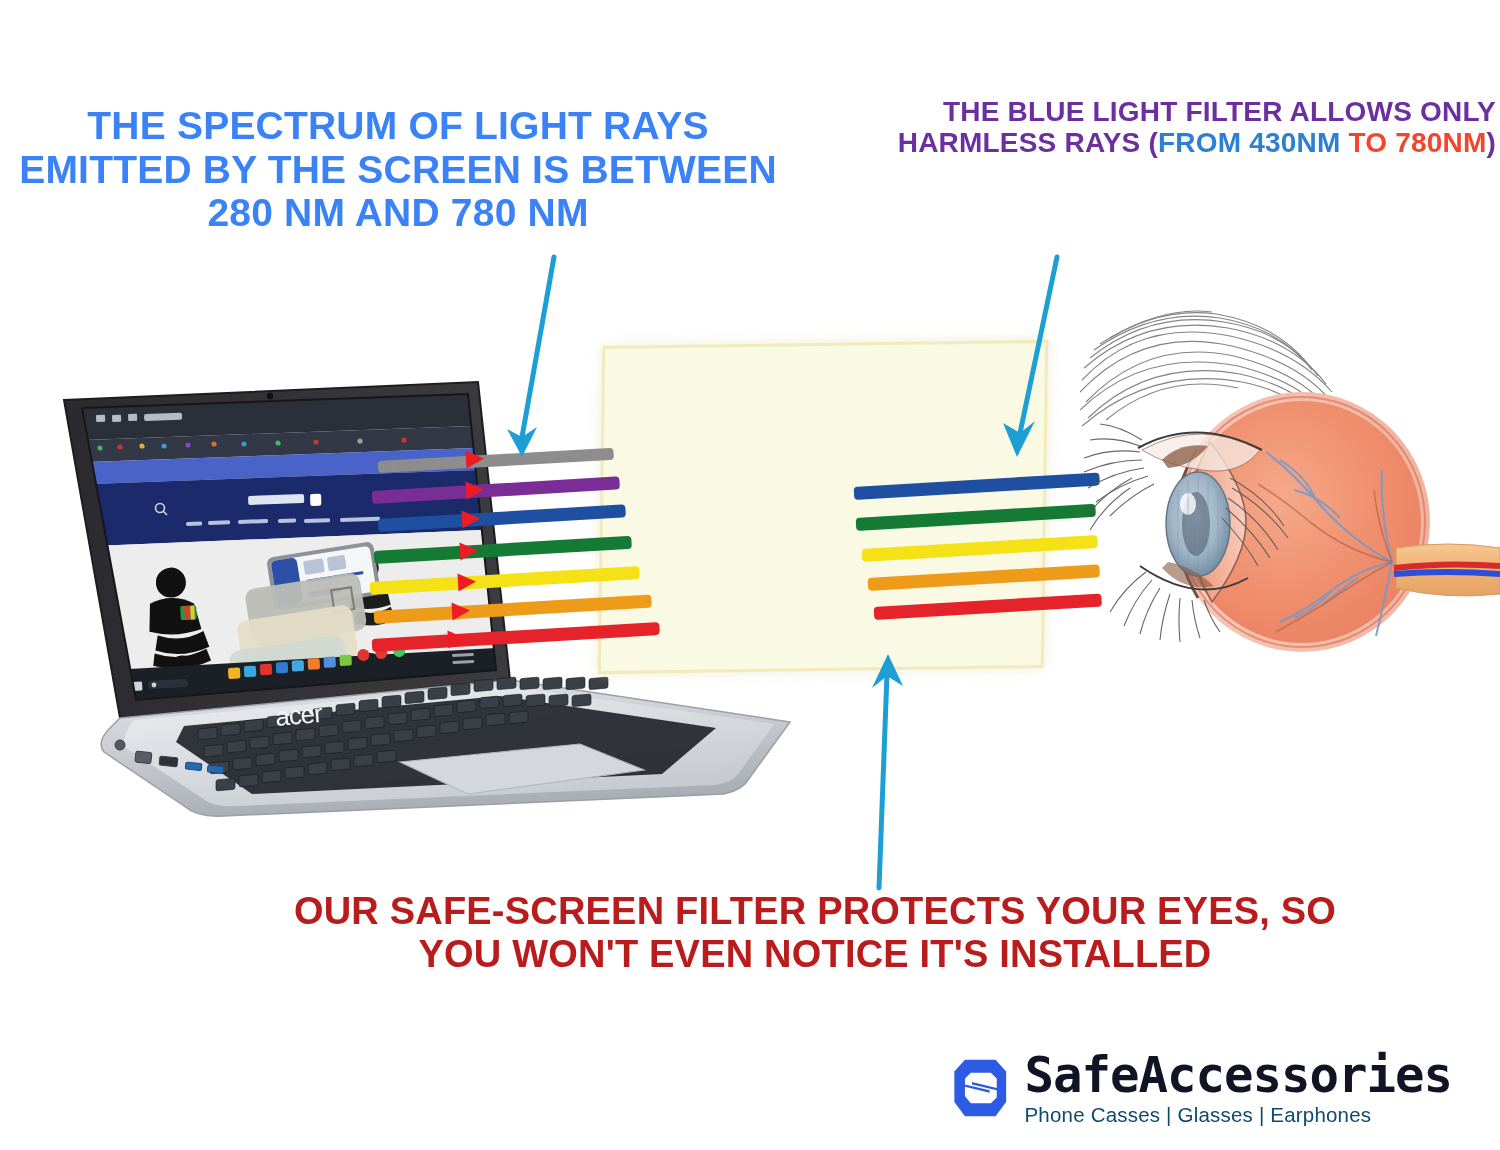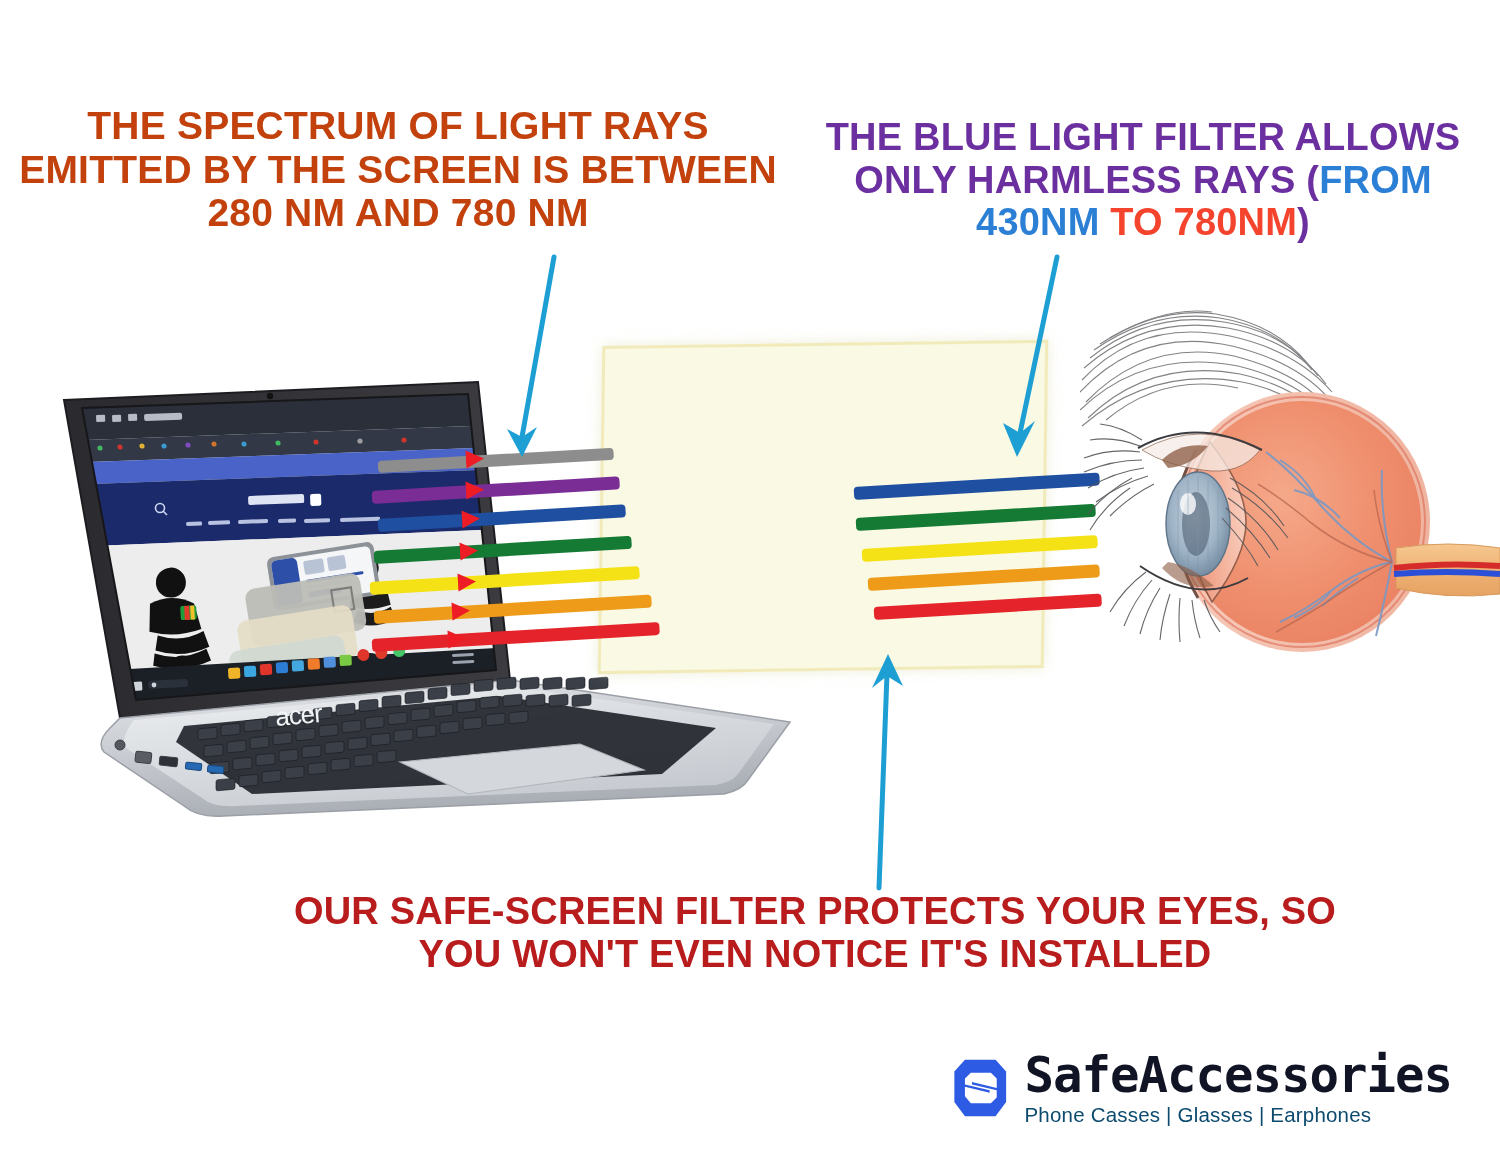--- a/index.html
+++ b/index.html
@@ -26,28 +26,29 @@
     font-weight: 900;
     letter-spacing: 0.2px;
     line-height: 1.12;
     text-align: center;
   }
   #headline-left {
     left: 8px;
     top: 104px;
     width: 780px;
     font-size: 39px;
-    color: #c2410c;
+    color: #3b82f6;
   }
   #headline-right {
     left: 790px;
-    top: 116px;
+    top: 96px;
     width: 706px;
-    font-size: 38px;
+    font-size: 28px;
     color: #6b2fa0;
+    text-align: right;
   }
   #headline-right .seg-blue { color: #2b7fd4; }
   #headline-right .seg-orange { color: #f4442e; }
   #headline-right .seg-purple { color: #6b2fa0; }
 
   #headline-bottom {
     left: 255px;
     top: 890px;
     width: 1120px;
     font-size: 38px;

